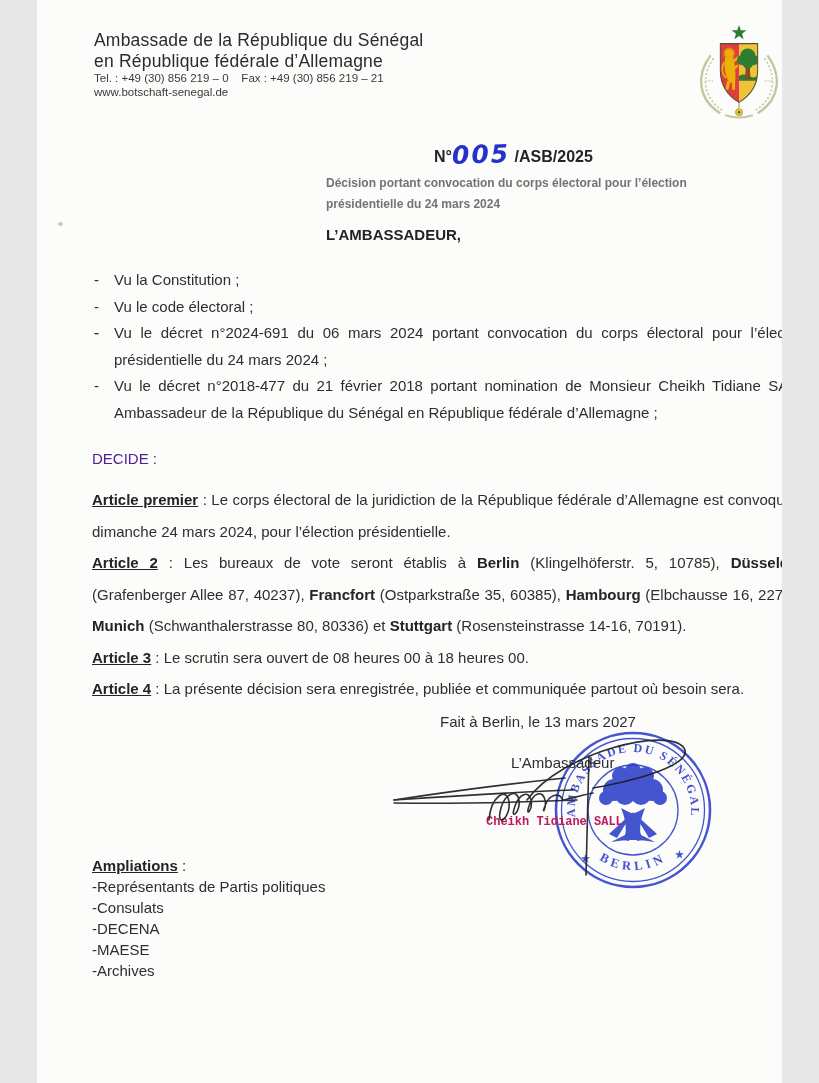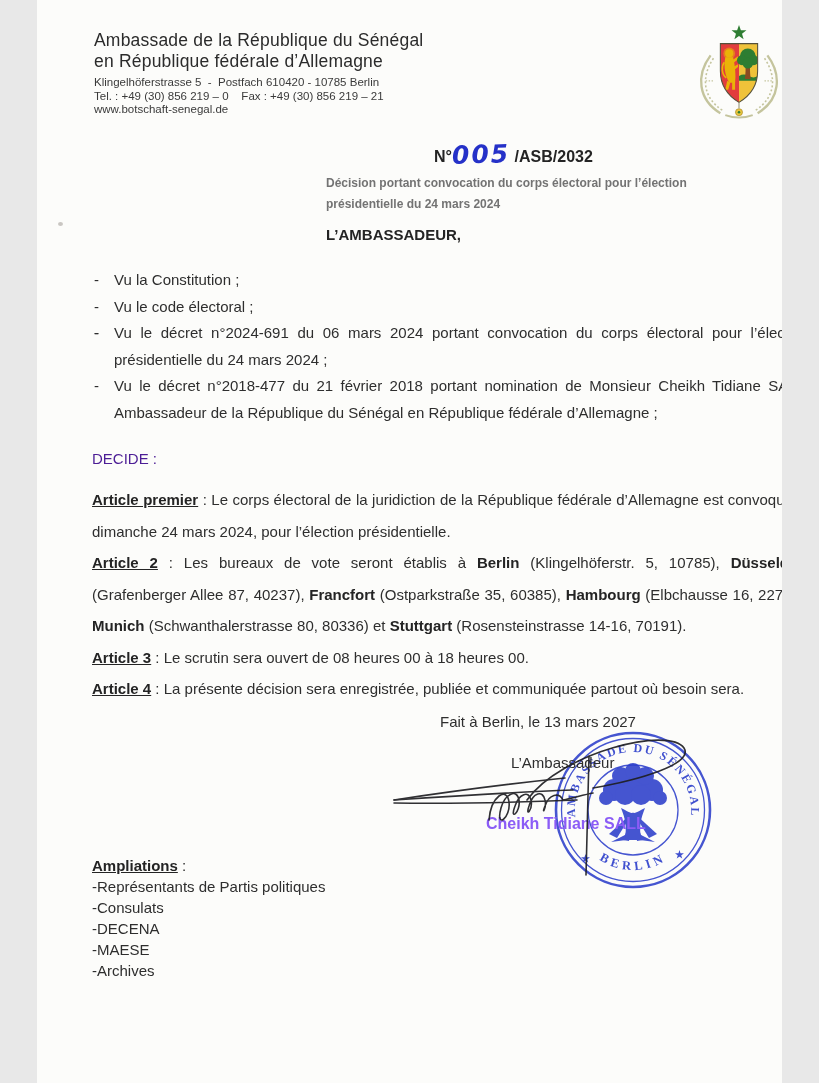--- a/index.html
+++ b/index.html
@@ -34,37 +34,36 @@
   .vu-marker{position:absolute;left:2px;top:0;}
   
   .decide{position:absolute;left:55px;top:450px;width:750px;font-size:15px;font-weight:normal;color:#4c1d95;}
   .articles{position:absolute;left:55px;top:484px;width:717px;font-size:15px;line-height:31.5px;}
   .articles p{margin:0;text-align:justify;}
   .lbl{font-weight:bold;text-decoration:underline;color:#242424;}
   .articles b{color:#242424;}
   
   .place-date{position:absolute;left:403px;top:713px;font-size:15px;z-index:2;}
   .sig-title{position:absolute;left:474px;top:754px;font-size:15px;z-index:2;}
-  .signer-name{position:absolute;left:449px;top:815px;font-size:16px;font-weight:bold;color:#8b5cf6;z-index:4;}
+  .signer-name{position:absolute;left:449px;top:815px;font-size:12px;font-weight:bold;color:#be185d;z-index:4;font-family:Liberation Mono, monospace;}
   .stamp{position:absolute;left:514px;top:728px;width:164px;height:164px;z-index:1;}
   .signature-svg{position:absolute;left:340px;top:688px;width:380px;height:212px;z-index:5;pointer-events:none;}
   
   .ampliations{position:absolute;left:55px;top:855px;font-size:15px;line-height:21px;}
   .amp-head{font-weight:bold;text-decoration:underline;color:#242424;margin-top:33px;}
   .scan-dot{position:absolute;left:21px;top:222px;width:5px;height:4px;border-radius:50%;background:#c9c6c2;}
 </style>
 </head>
 <body>
 
 <div class="page">
 
   <div class="letterhead">
     <div class="org-line">Ambassade de la République du Sénégal</div>
     <div class="org-line">en République fédérale d’Allemagne</div>
-    <div class="lh-small first">Klingelhöferstrasse 5  -  Postfach 610420 - 10785 Berlin</div>
     <div class="lh-small">Tel. : +49 (30) 856 219 – 0    Fax : +49 (30) 856 219 – 21</div>
     <div class="lh-small">www.botschaft-senegal.de</div>
   </div>
 
   <svg class="emblem" viewBox="0 0 100 100" aria-hidden="true">
 
     <g stroke="#c2c299" fill="none" opacity="0.95">
       <path d="M21,32 C6,52 8,77 31,91" stroke-width="2.4"></path>
       <path d="M79,32 C94,52 92,77 69,91" stroke-width="2.4"></path>
       <path d="M24,35 C11,54 13,75 33,88" stroke-width="1.6" stroke-dasharray="2,2.2"></path>
@@ -106,21 +105,21 @@
     </g>
     <path d="M31,20 H69 V48 C69,64 60,74 50,80 C40,74 31,64 31,48 Z" fill="none" stroke="#55503a" stroke-width="1.1"></path>
 
     <g>
       <line x1="50" y1="80" x2="50" y2="86" stroke="#8a8a6a" stroke-width="1"></line>
       <circle cx="50" cy="90" r="3.6" fill="#e9c63c" stroke="#a88a2a" stroke-width="0.7"></circle>
       <circle cx="50" cy="90" r="1.3" fill="#2e7d32"></circle>
     </g>
   </svg>
 
-  <div class="refline"><span>N°</span><span class="hand-number">005</span><span> /ASB/2032</span></div>
+  <div class="refline"><span>N°</span><span class="hand-number">005</span><span> /ASB/2025</span></div>
 
   <div class="doc-title">
     <div>Décision portant convocation du corps électoral pour l’élection</div>
     <div>présidentielle du 24 mars 2024</div>
   </div>
 
   <div class="salutation">L’AMBASSADEUR,</div>
 
   <div class="vu-list">
     <div class="vu-item"><span class="vu-marker">-</span><span>Vu la Constitution ;</span></div>

